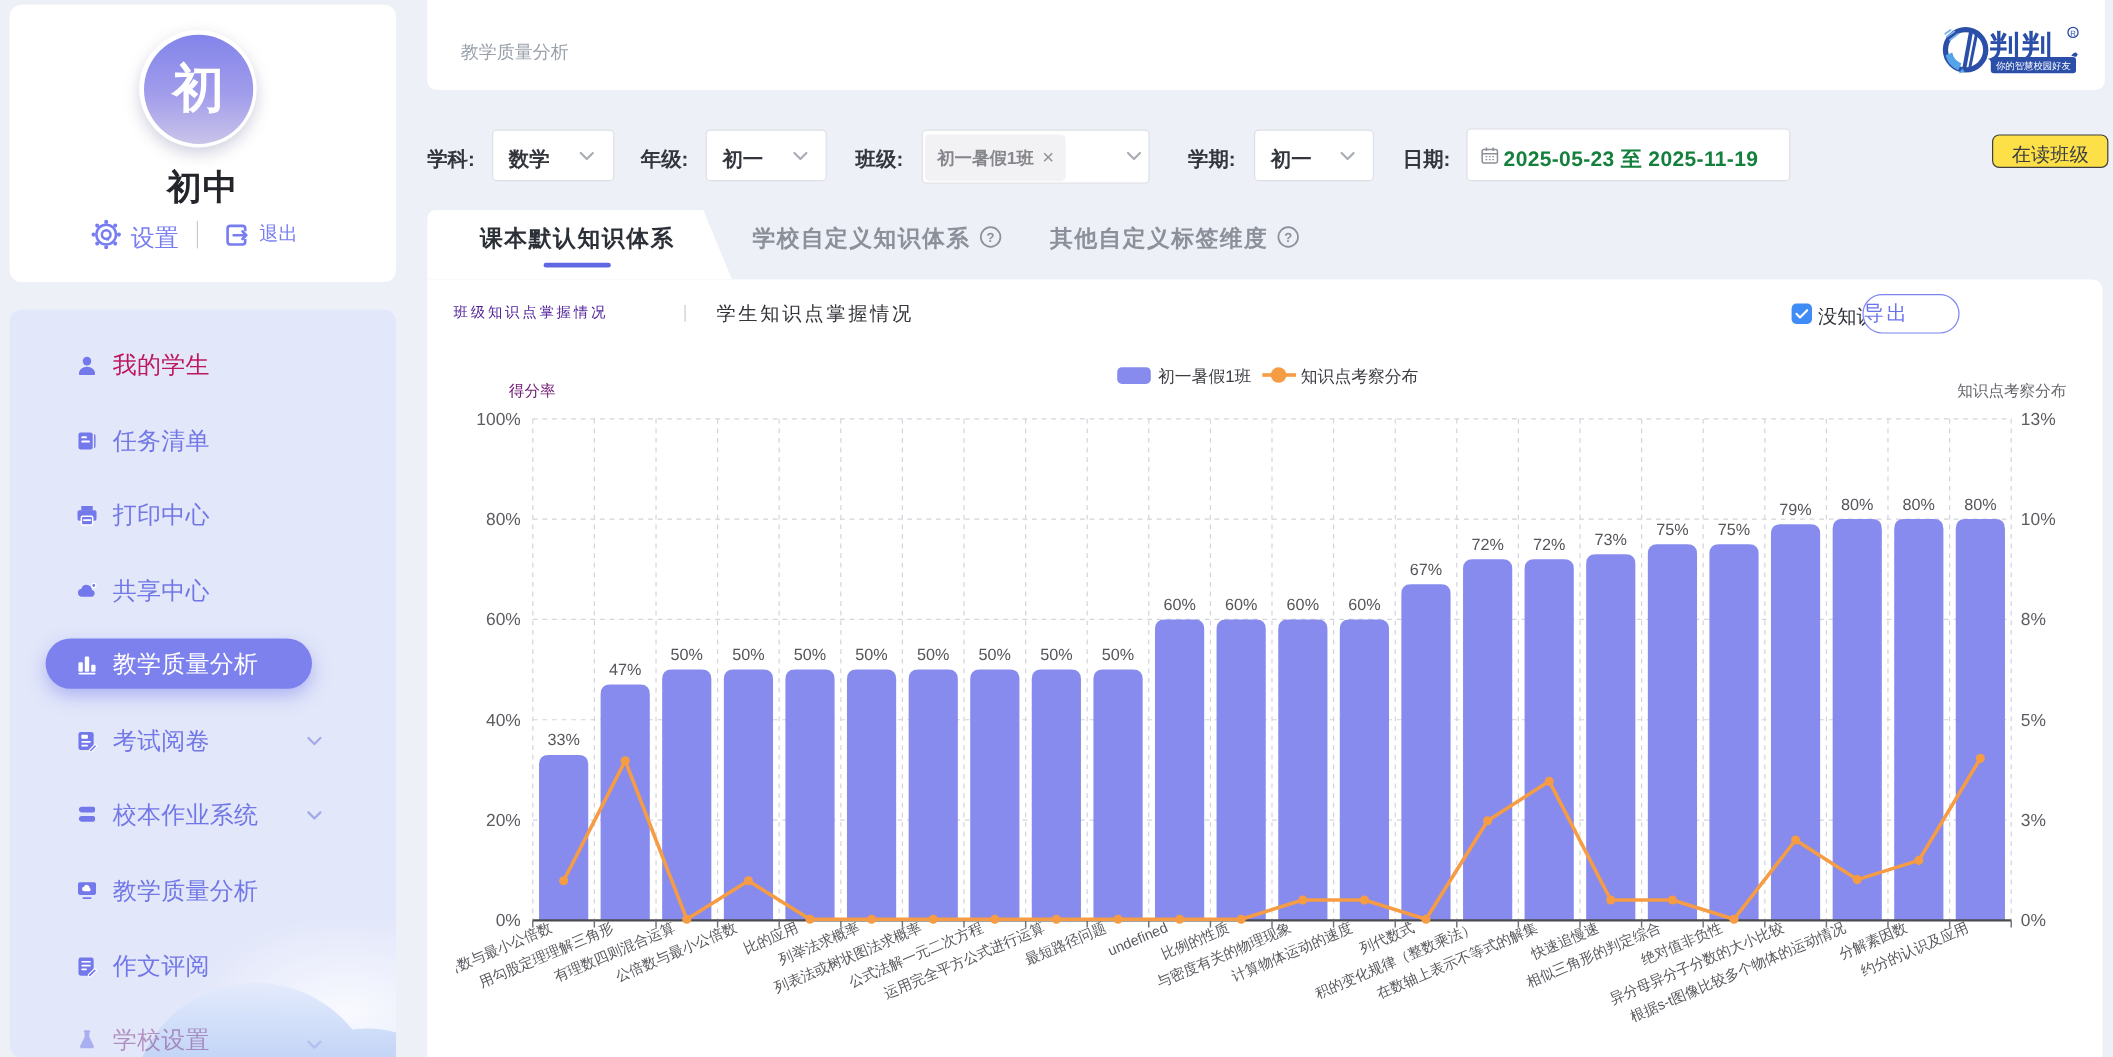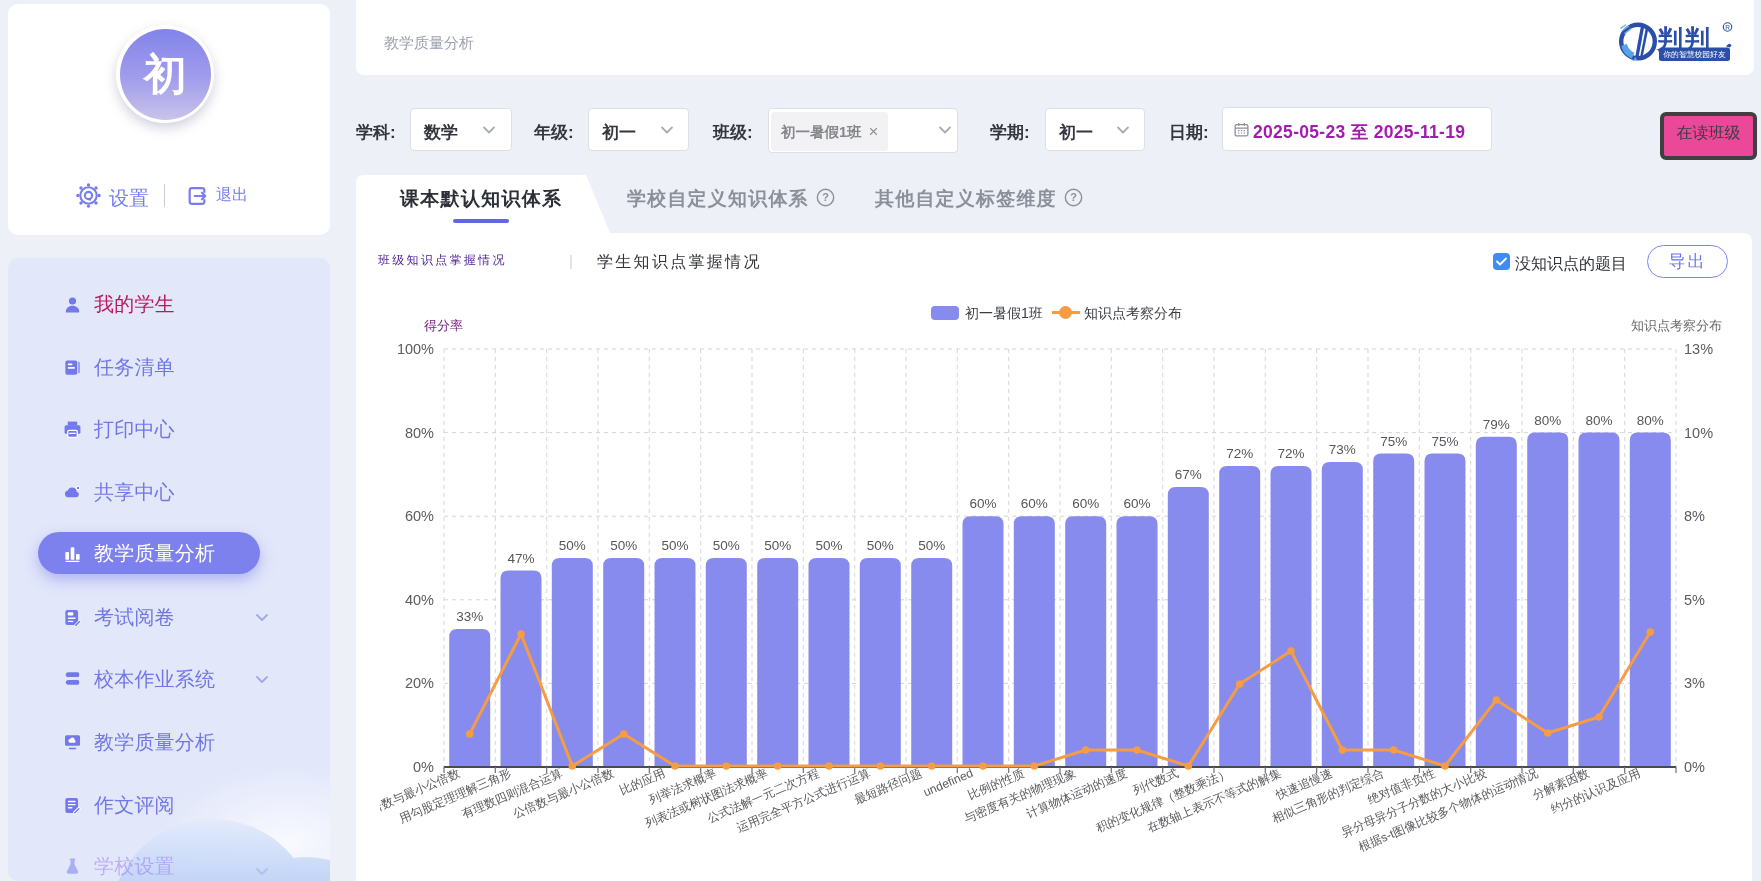--- a/index.html
+++ b/index.html
@@ -6,20 +6,21 @@
 #app{position:relative;width:1761px;height:881px}
 .abs{position:absolute}
 </style></head>
 <body>
 <div id="app">
 
 <div class="abs" style="left:8px;top:4px;width:322px;height:231px;background:#fff;border-radius:10px"></div>
 <div class="abs" style="left:116px;top:25px;width:98px;height:98px;border-radius:50%;background:#fff;box-shadow:0 5px 12px rgba(90,90,140,.28)"></div>
 <div class="abs" style="left:119.5px;top:28.5px;width:91px;height:91px;border-radius:50%;background:linear-gradient(180deg,#8284ea 0%,#a29deb 55%,#c9c4e9 100%)"></div>
 <div class="abs" style="left:119.5px;top:28.5px;width:91px;height:91px;line-height:91px;text-align:center;font-size:43px;font-weight:bold;color:#fff">初</div>
+<div class="abs" style="left:8px;top:137px;width:322px;text-align:center;font-size:29px;font-weight:bold;color:#23252b;letter-spacing:1px">初中</div>
 <svg class="abs" style="left:76px;top:183px" width="25" height="25" viewBox="0 0 25 25">
   <g fill="none" stroke="#777df1" stroke-width="2.1">
     <circle cx="12.5" cy="12.5" r="8.2"></circle>
     <g stroke-width="3.4" stroke-linecap="round">
       <path d="M12.5 1.9 l0 .01M12.5 23.1 l0 .01M1.9 12.5 l0 .01M23.1 12.5 l0 .01M5 5 l0 .01M20 5 l0 .01M5 20 l0 .01M20 20 l0 .01"></path>
     </g>
     <circle cx="12.5" cy="12.5" r="3.6"></circle>
     <path d="M12.5 16.1 l2.5 .6"></path>
   </g>
     </svg>
@@ -114,21 +115,21 @@
 <circle cx="205" cy="222" r="103"></circle>
 <circle cx="150" cy="258" r="70"></circle>
 <circle cx="298" cy="245" r="88"></circle>
 </g>
     </svg>
 
 <div class="abs" style="left:63px;top:857px;width:20px;height:20px;opacity:.5"><svg width="19" height="19" viewBox="0 0 24 24">
         <path d="M9.5 3h5v6l4.5 9a2 2 0 0 1-1.8 3H6.8A2 2 0 0 1 5 18l4.5-9z" fill="#7378ea"></path>
         <rect x="8.5" y="2" width="7" height="2.4" rx="1.2" fill="#7378ea"></rect>
       </svg></div>
-<div class="abs" style="left:94px;top:853px;font-size:20px;letter-spacing:.2px;color:#8b5cf6;opacity:.42;white-space:nowrap">学校设置</div>
+<div class="abs" style="left:94px;top:853px;font-size:20px;letter-spacing:.2px;color:#701a75;opacity:.42;white-space:nowrap">学校设置</div>
 <div style="position:absolute;left:255px;top:862px;opacity:.55"><svg width="14" height="9" viewBox="0 0 14 9">
         <path d="M2 2l5 5 5-5" fill="none" stroke="#a3aae8" stroke-width="1.9" stroke-linecap="round" stroke-linejoin="round"></path>
       </svg></div>
 
 <div class="abs" style="left:356px;top:0;width:1398px;height:75px;background:#fff;border-radius:0 0 8px 8px"></div>
 <div class="abs" style="left:384px;top:34px;font-size:15px;color:#9ba1ac">教学质量分析</div>
 <svg style="position:absolute;left:1614px;top:20px" width="126" height="44" viewBox="0 0 126 44">
 <g>
 <circle cx="24" cy="21.5" r="16.8" fill="none" stroke="#2b4fa8" stroke-width="4.4"></circle>
 <path d="M8.2 26.5 A16.8 16.8 0 0 0 17.5 37.6 L19.5 33.2 A12.4 12.4 0 0 1 12.4 24.8z" fill="#56a4e8" stroke="#56a4e8" stroke-width="1.5"></path>
@@ -169,22 +170,22 @@
 <svg style="position:absolute;left:1116px;top:126px" width="14" height="9" viewBox="0 0 14 9">
       <path d="M2 1.5l5 5 5-5" fill="none" stroke="#a8acb3" stroke-width="1.8" stroke-linecap="round" stroke-linejoin="round"></path>
     </svg>
 <div class="abs" style="left:1169px;top:121px;font-size:17px;font-weight:bold;color:#33363c">日期:</div>
 <div class="abs" style="left:1222px;top:107px;width:270px;height:44px;background:#fff;border:1px solid #dcdfe4;border-radius:4px"></div>
 <svg class="abs" style="left:1233px;top:121px" width="17" height="17" viewBox="0 0 24 24">
       <rect x="3" y="5" width="18" height="16" rx="2" fill="none" stroke="#8a8f98" stroke-width="1.8"></rect>
       <path d="M3 10h18M8 2.8v4M16 2.8v4" stroke="#8a8f98" stroke-width="1.8"></path>
       <path d="M7 13.5h2M11 13.5h2M15 13.5h2M7 17h2M11 17h2M15 17h2" stroke="#8a8f98" stroke-width="1.6"></path>
     </svg>
-<div class="abs" style="left:1253px;top:120px;font-size:17.5px;font-weight:bold;color:#a21caf;letter-spacing:.3px">2025-05-23 至 2025-11-19</div>
-<div class="abs" style="left:1660px;top:112px;width:97px;height:48px;background:#ec4899;border:4px solid #404040;border-radius:6px;text-align:center;line-height:34px;font-size:16px;color:#3a3d44">在读班级</div>
+<div class="abs" style="left:1253px;top:120px;font-size:17.5px;font-weight:bold;color:#15803d;letter-spacing:.3px">2025-05-23 至 2025-11-19</div>
+<div class="abs" style="left:1660px;top:112px;width:97px;height:28px;background:#fde047;border:1px solid #404040;border-radius:6px;text-align:center;line-height:34px;font-size:16px;color:#3a3d44">在读班级</div>
 
 <svg class="abs" style="left:356px;top:175px" width="270" height="58" viewBox="0 0 270 58">
       <path d="M8 0 H230 L254 58 H0 V8 Q0 0 8 0 Z" fill="#fff"></path>
     </svg>
 <div class="abs" style="left:400px;top:186px;font-size:19px;font-weight:bold;color:#2b2f36;letter-spacing:1.3px">课本默认知识体系</div>
 <div class="abs" style="left:453px;top:219px;width:56px;height:3.5px;border-radius:2px;background:#6166e2"></div>
 <div class="abs" style="left:627px;top:186px;font-size:19px;font-weight:bold;color:#8b909a;letter-spacing:1.2px">学校自定义知识体系</div>
 <svg style="position:absolute;left:816px;top:188px" width="19" height="19" viewBox="0 0 20 20">
       <circle cx="10" cy="10" r="8.6" fill="none" stroke="#8b909a" stroke-width="1.5"></circle>
       <text x="10" y="14" text-anchor="middle" font-size="11.5" fill="#8b909a" font-weight="bold">?</text>
@@ -197,21 +198,21 @@
 
 <div class="abs" style="left:356px;top:233px;width:1396px;height:648px;background:#fff;border-radius:0 8px 0 0"></div>
 <div class="abs" style="left:378px;top:252px;font-size:12px;color:#4c1d95;letter-spacing:2.3px">班级知识点掌握情况</div>
 <div class="abs" style="left:569px;top:252px;font-size:15px;color:#d4d6db">|</div>
 <div class="abs" style="left:597px;top:252px;font-size:16px;color:#33353a;letter-spacing:2.3px">学生知识点掌握情况</div>
 <div class="abs" style="left:1493px;top:253px;width:17px;height:17px;background:#3f8cf6;border-radius:4px"></div>
 <svg class="abs" style="left:1496px;top:257px" width="11" height="9" viewBox="0 0 11 9">
       <path d="M1 4.5l3 3 6-6" fill="none" stroke="#fff" stroke-width="1.8" stroke-linecap="round" stroke-linejoin="round"></path>
     </svg>
 <div class="abs" style="left:1515px;top:254px;font-size:16px;color:#2f3238">没知识点的题目</div>
-<div class="abs" style="left:1647px;top:245px;width:81px;height:33px;border:1.5px solid #7b85f2;border-radius:17px;text-align:center;line-height:31px;font-size:17px;color:#6a73ee;background:#fff;letter-spacing:2px">导出</div>
+<div class="abs" style="left:1552px;top:245px;width:81px;height:33px;border:1.5px solid #7b85f2;border-radius:17px;line-height:31px;font-size:17px;color:#6a73ee;background:#fff;letter-spacing:2px">导出</div>
 
 <div class="abs" style="left:931px;top:306px;width:28px;height:14px;border-radius:4px;background:#878bed"></div>
 <div class="abs" style="left:965px;top:305px;font-size:14px;color:#3a3c42">初一暑假1班</div>
 <div class="abs" style="left:1052px;top:311px;width:28px;height:3px;background:#f59c44"></div>
 <div class="abs" style="left:1059px;top:306px;width:13px;height:13px;border-radius:50%;background:#f59c44"></div>
 <div class="abs" style="left:1084px;top:305px;font-size:14px;color:#3a3c42">知识点考察分布</div>
 
 <div class="abs" style="left:424px;top:317px;font-size:13px;color:#701a75">得分率</div>
 <div class="abs" style="left:1631px;top:317px;font-size:13px;color:#66676c">知识点考察分布</div>
 

